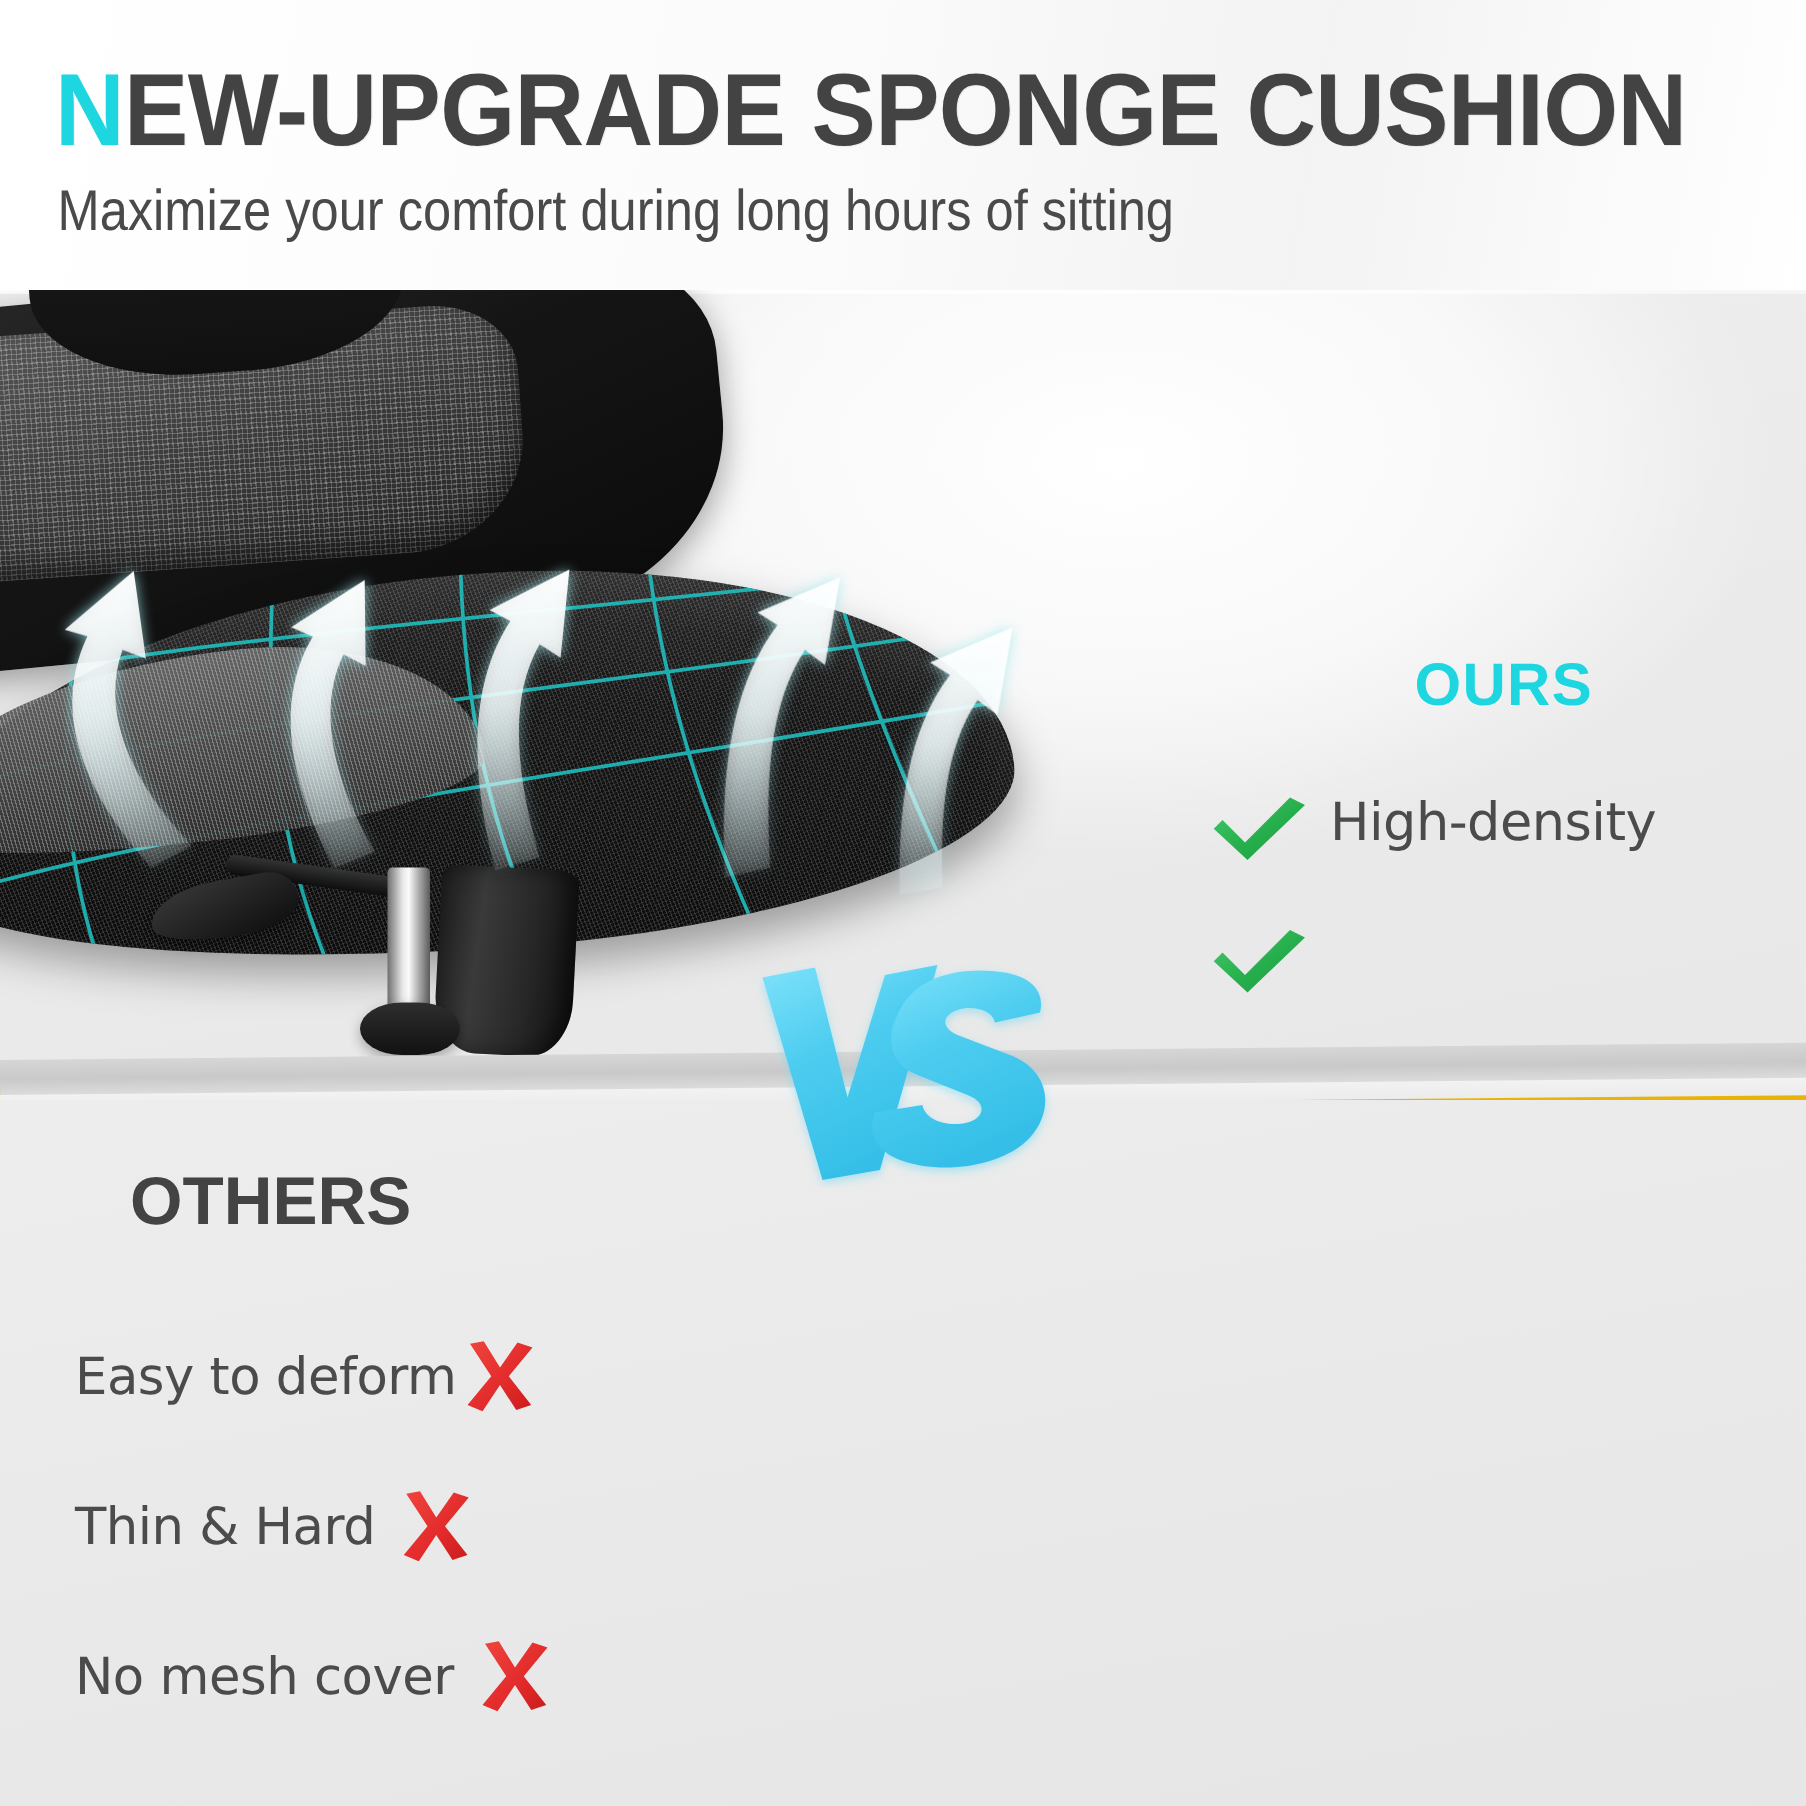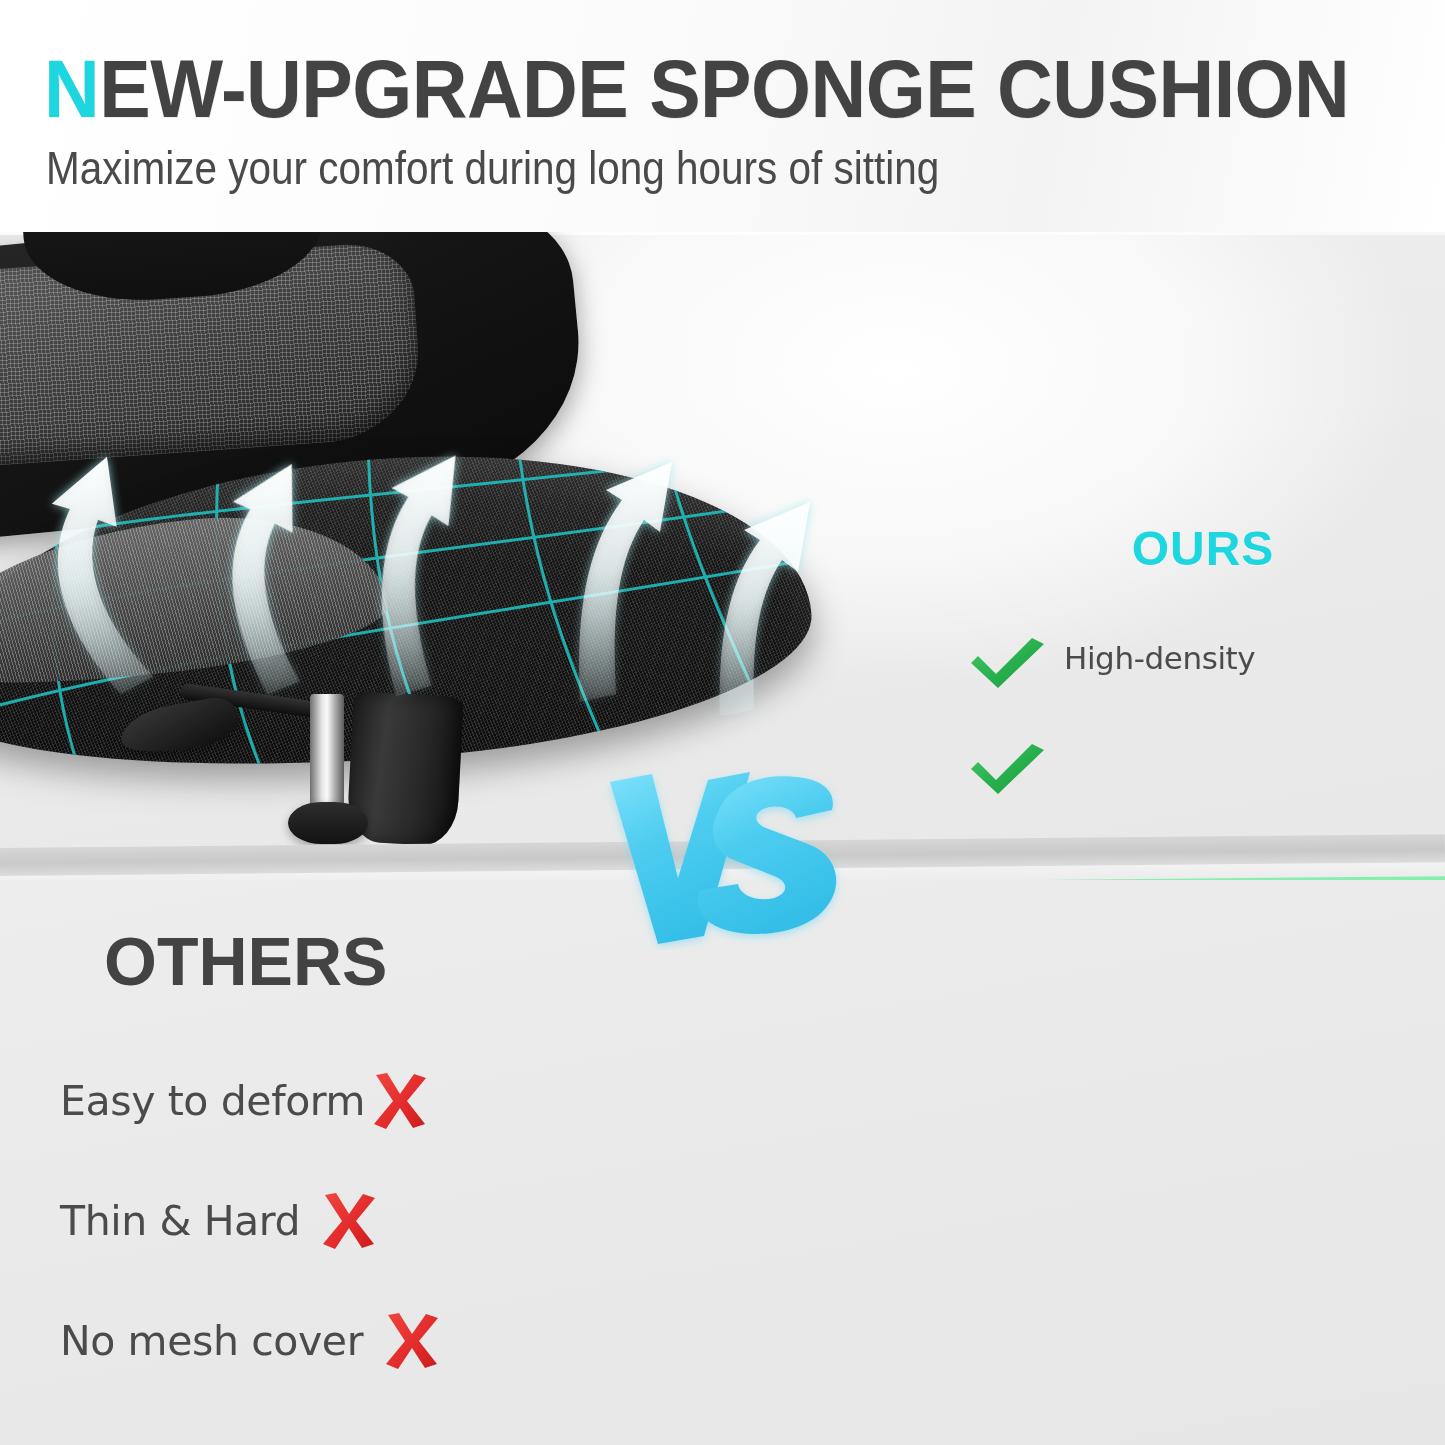--- a/index.html
+++ b/index.html
@@ -1,21 +1,21 @@
 <!DOCTYPE html>
 <html><head>
 <meta charset="utf-8">
 <style>
   html,body{margin:0;padding:0;}
   body{
     width:1445px;height:1445px;
     font-family:"Liberation Sans","DejaVu Sans",sans-serif;
     background:#ffffff;overflow:hidden;
   }
-  #stage{position:relative;width:1445px;height:1445px;overflow:hidden;background:#86efac;}
+  #stage{position:relative;width:1445px;height:1445px;overflow:hidden;background:#eab308;}
 
   
   .header{
     position:absolute;left:0;top:0;width:1445px;height:232px;
     background:linear-gradient(100deg,#ffffff 0%,#fbfbfb 45%,#f3f3f3 72%,#ffffff 100%);
   }
   .headline{
     position:absolute;left:44px;top:46px;
     font-size:82px;line-height:86px;font-weight:700;
     letter-spacing:-0.5px;color:#434343;
@@ -137,21 +137,21 @@
   .ours-title{
     font-size:48px;font-weight:700;color:#1ed6df;letter-spacing:1px;
     text-align:center;line-height:74px;
     text-shadow:0 1px 0 rgba(255,255,255,.7);
   }
   .ours-list{margin-top:46px;}
   .ours-item{display:flex;align-items:flex-start;margin-bottom:48px;}
   .ours-item:last-child{margin-bottom:0;}
   .check{width:80px;min-width:80px;height:54px;margin-right:16px;margin-top:4px;}
   .ours-label{
-    font-size:31px;line-height:52px;color:#4b4b4b;font-weight:400;
+    font-size:42px;line-height:52px;color:#4b4b4b;font-weight:400;
     font-family:"DejaVu Sans","Liberation Sans",sans-serif;
     letter-spacing:-.4px;
   }
 
   
   .divider{
     position:absolute;left:0;top:848px;width:1445px;height:34px;
     background:linear-gradient(180deg,#d6d6d6,#c9c9c9 45%,#e4e4e4 100%);
     transform:rotate(-0.55deg);transform-origin:left center;
   }
@@ -162,21 +162,21 @@
   }
 
   
   .panel-bottom{
     position:absolute;left:0;top:880px;width:1445px;height:565px;
     background:linear-gradient(170deg,#ededed 0%,#e9e9e9 55%,#e6e6e6 100%);
     overflow:hidden;
   }
   .others-block{position:absolute;left:60px;top:922px;width:480px;text-align:right;}
   .others-title{
-    font-size:68px;font-weight:700;color:#434343;letter-spacing:0px;
+    font-size:54px;font-weight:700;color:#434343;letter-spacing:0px;
     text-align:left;line-height:78px;margin-left:44px;
   }
   .others-list{margin-top:72px;}
   .others-item{
     display:flex;align-items:center;justify-content:flex-start;margin-bottom:62px;
   }
   .others-item:last-child{margin-bottom:0;}
   .others-label{
     font-size:41px;line-height:48px;color:#4b4b4b;font-weight:400;
     font-family:"DejaVu Sans","Liberation Sans",sans-serif;letter-spacing:-.4px;

